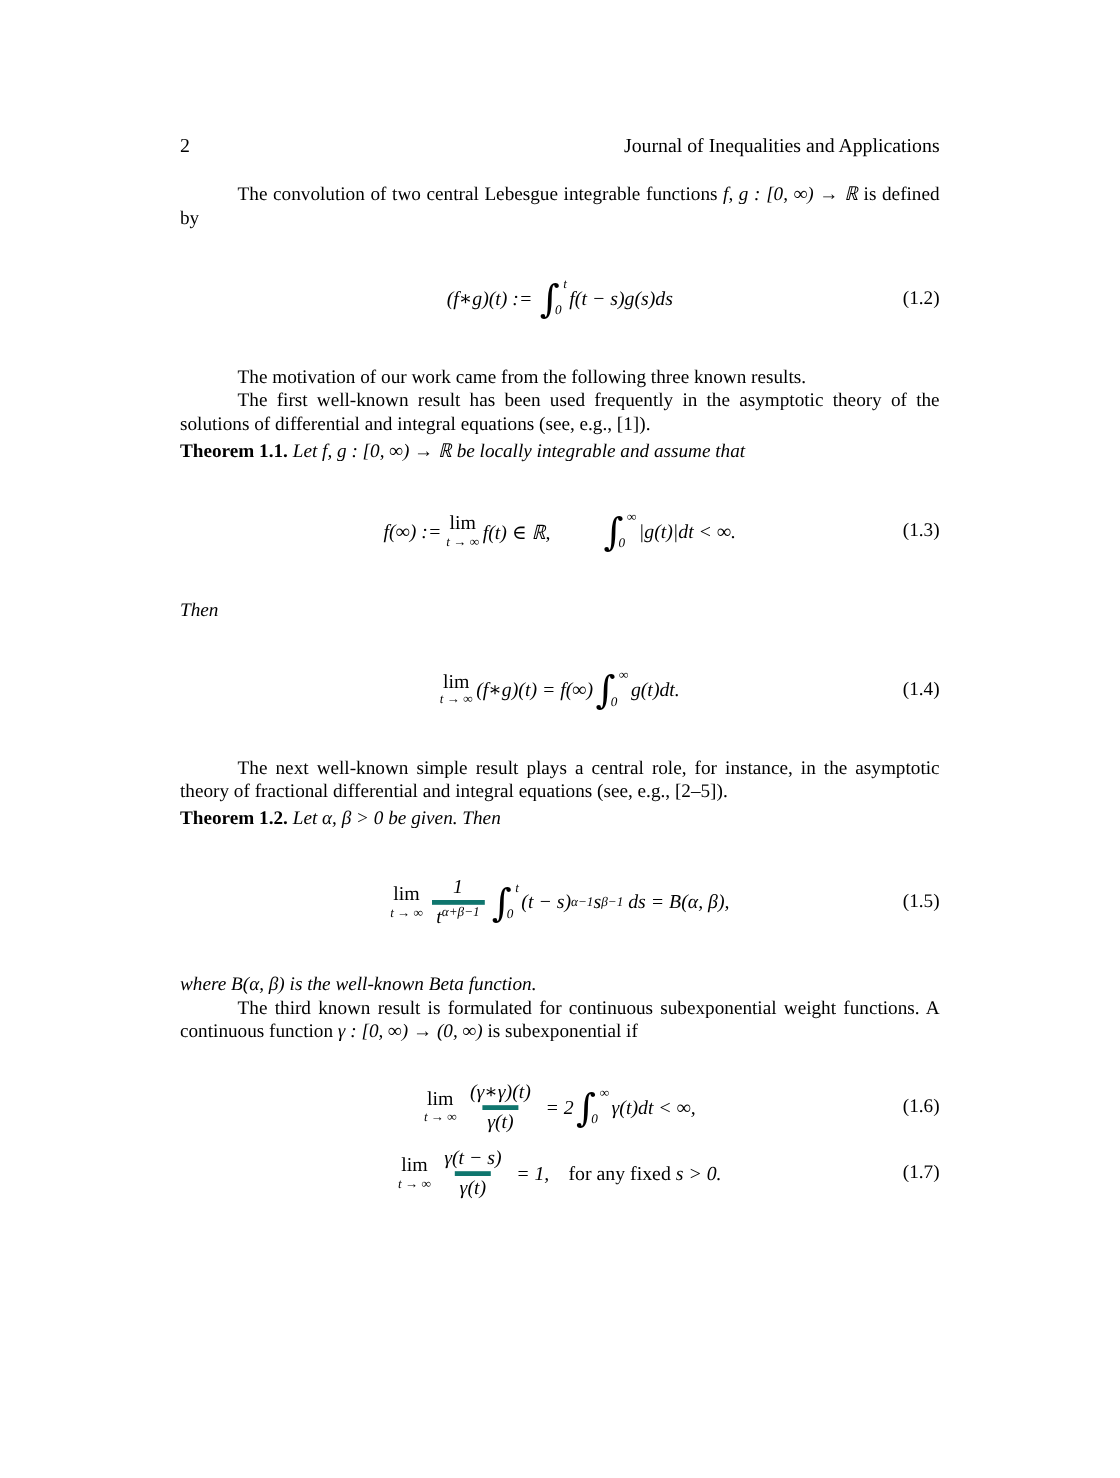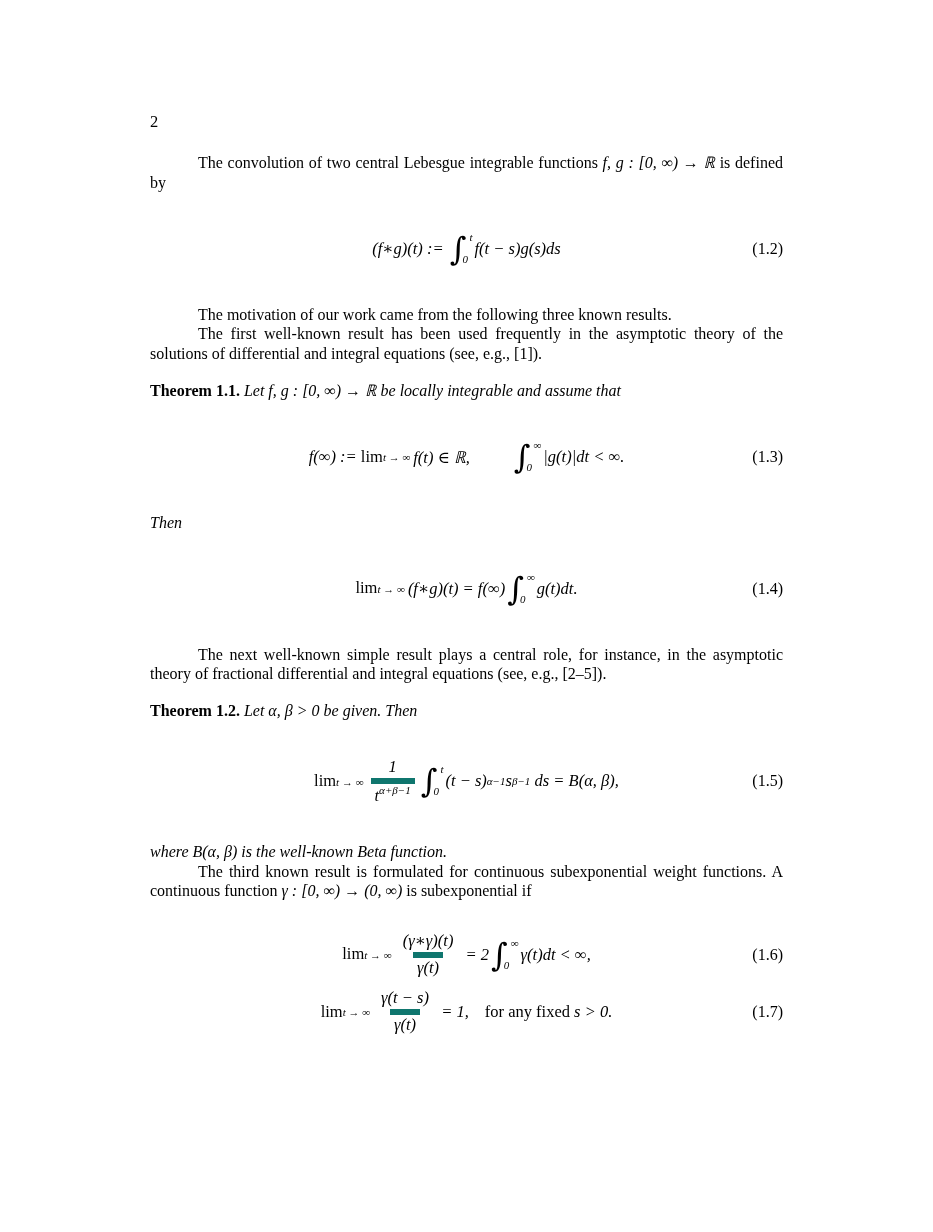--- a/index.html
+++ b/index.html
@@ -11,39 +11,39 @@
   }
   .page { position: relative; width: 933px; height: 1232px; background: #ffffff; overflow: hidden; }
   .content { padding: 112px 150px 30px 150px; }
 
   .header { display: flex; justify-content: space-between; font-size: 16.5px; margin-bottom: 21px; }
 
   p { margin: 0; text-align: justify; line-height: 19.8px; }
   .indent { text-indent: 48px; }
   .math, .it { font-style: italic; }
 
-  .thm { margin: 17px 0; }
+  .thm { margin: 3px 0; }
   .thm-label { font-weight: bold; }
   .thm-body { font-style: italic; }
 
   
   .eq { position: relative; display: flex; justify-content: center; align-items: flex-start; margin: 36px 0; }
   .eq-group { margin: 30px 0; }
   .eq-group .eq { margin: 10px 0; }
   .eq .tag { position: absolute; right: 0; top: 50%; transform: translateY(-50%); font-style: normal; }
   .eq-m { display: inline-flex; align-items: center; font-style: italic; font-size: 16.5px; }
   .eq-m > span { white-space: pre; }
 
-  .lim { display: inline-flex; flex-direction: row; align-items: center; line-height: 1; margin-right: 3px; }
+  .lim { display: inline-flex; flex-direction: column; align-items: center; line-height: 1; margin-right: 3px; }
   .lim .ltop { font-style: normal; }
   .lim .lbot { font-size: 11px; margin-top: 2px; }
 
   .frac { display: inline-flex; flex-direction: column; align-items: center; line-height: 1.25; margin: 0 4px; }
   .frac .num, .frac .den { padding: 0 4px; text-align: center; }
-  .frac .den { border-top: 6px solid #0f766e; }
+  .frac .den { border-top: 4px solid #0f766e; }
   .frac sup { font-size: 11px; }
 
   .int { display: inline-flex; height: 40px; margin: 0 2px; align-items: stretch; }
   .int .isign { font-style: normal; font-size: 32px; line-height: 40px; font-family: "DejaVu Serif", serif; }
   .int .ilims { display: flex; flex-direction: column; justify-content: space-between; font-size: 11px; line-height: 1; padding: 3px 0 4px 0; }
   .int .isup { margin-left: 3px; }
   .int .isub { margin-left: -4px; }
 
   sup.sp, sub.sb { font-size: 11px; }
   .gap-left { margin-left: 44px; }
@@ -51,20 +51,21 @@
   .note-math { font-style: italic; }
 </style>
 </head>
 <body>
 
 <div class="page">
   <div class="content">
 
     <div class="header">
       <span>2</span>
+      <span>Journal of Inequalities and Applications</span>
     </div>
 
     <p class="indent"><span>The convolution of two central Lebesgue integrable functions </span><span class="math">f, g : [0, ∞) → ℝ</span><span> is defined by</span></p>
 
     <div class="eq">
       <span class="eq-m">
           <span>(f∗g)(t) := </span>
           <span class="int"><span class="isign">∫</span><span class="ilims"><span class="isup">t</span><span class="isub">0</span></span></span>
           <span>f(t − s)g(s)ds</span>
         </span>

